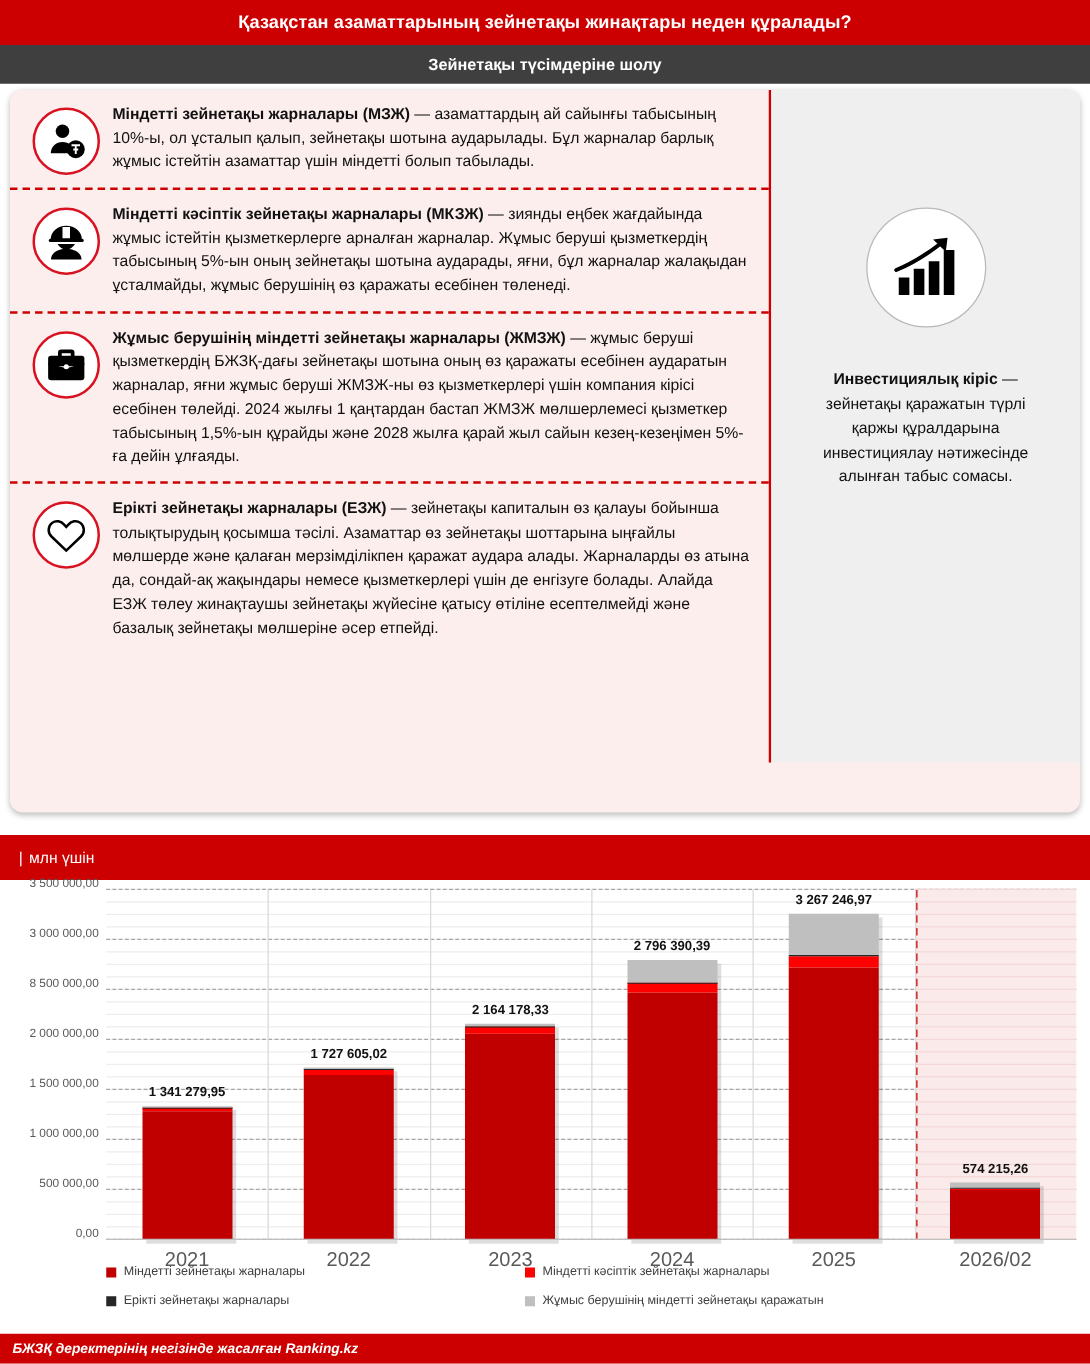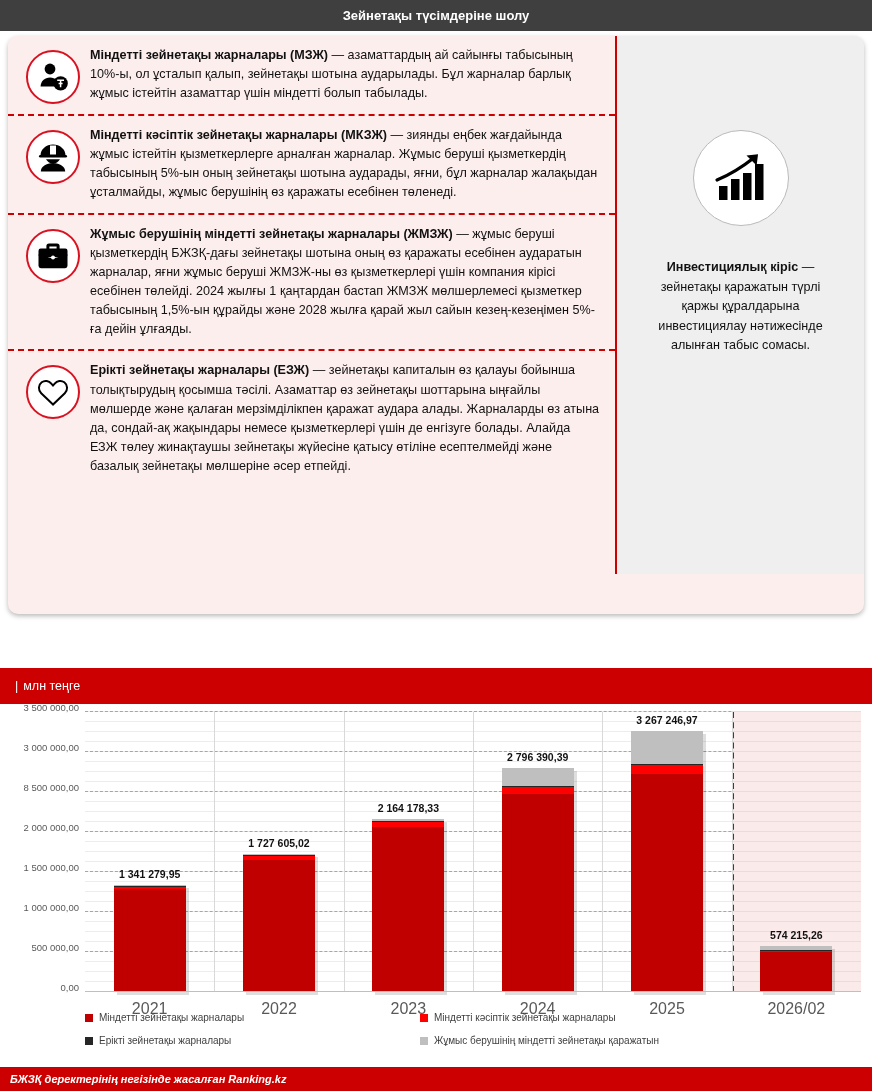--- a/index.html
+++ b/index.html
@@ -142,20 +142,21 @@
     background:#cc0000; color:#fff;
     display:flex; align-items:center; padding-left:10px;
     font-size:11px; font-style:italic; font-weight:bold;
   }
 </style>
 </head>
 <body>
 
 <div class="page">
 
+  <div class="title-bar">Қазақстан азаматтарының зейнетақы жинақтары неден құралады?</div>
   <div class="subtitle-bar">Зейнетақы түсімдеріне шолу</div>
 
   <div class="card">
     <div class="card-body">
       <div class="col-left">
 
         <div class="row">
           <div class="row-icon">
             <div class="icon-circle">
               <svg width="34" height="34" viewBox="0 0 34 34" aria-hidden="true">
@@ -232,21 +233,21 @@
         </div>
         <div class="inv-text">
           <b>Инвестициялық кіріс</b><span> — зейнетақы қаражатын түрлі қаржы құралдарына инвестициялау нәтижесінде алынған табыс сомасы.</span>
         </div>
       </div>
     </div>
   </div>
 
   <div class="chart-title">
     <span class="light">|</span>
-    <span class="light">млн теңге</span>
+    <span class="light">млн үшін</span>
   </div>
 
   <div class="chart-area">
     <div class="plot" id="plot">
         <div class="gridline-minor" style="bottom: 0px;"></div>
         <div class="gridline-minor" style="bottom: 10px;"></div>
         <div class="gridline-minor" style="bottom: 20px;"></div>
         <div class="gridline-minor" style="bottom: 30px;"></div>
         <div class="gridline-minor" style="bottom: 40px;"></div>
         <div class="gridline-minor" style="bottom: 50px;"></div>

